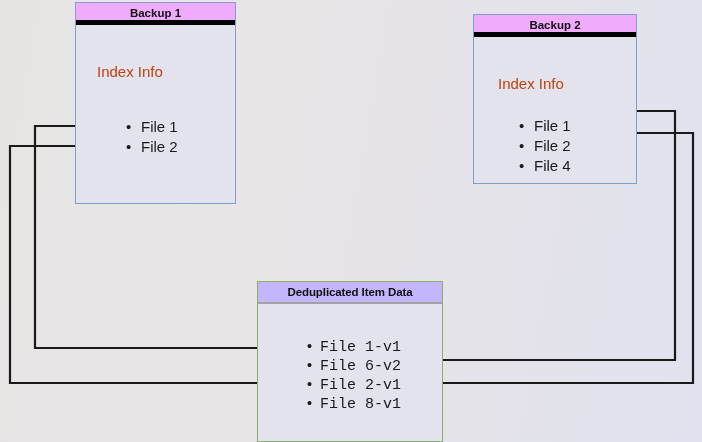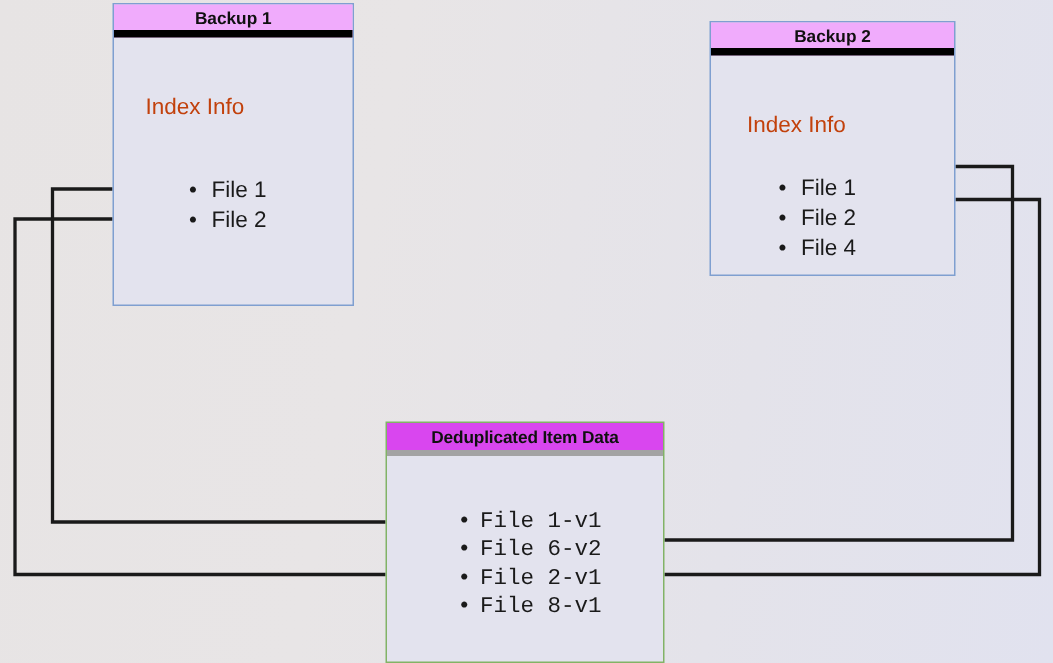--- a/index.html
+++ b/index.html
@@ -44,22 +44,22 @@
     height: 22px;
     line-height: 21px;
     text-align: center;
     font-size: 11.5px;
     font-weight: bold;
     color: #101010;
     background: #f0abfc;
     border-bottom: 5px solid #000000;
   }
   .box.green .box-header {
-    background: #d946ef;
-    border-bottom: 4px solid #a3a3a3;
+    background: #c4b5fd;
+    border-bottom: 2px solid #a3a3a3;
     letter-spacing: -0.1px;
   }
   .box-body {
     position: relative;
     height: calc(100% - 22px);
   }
   .index-label {
     position: absolute;
     font-size: 15px;
     color: #c2410c;

